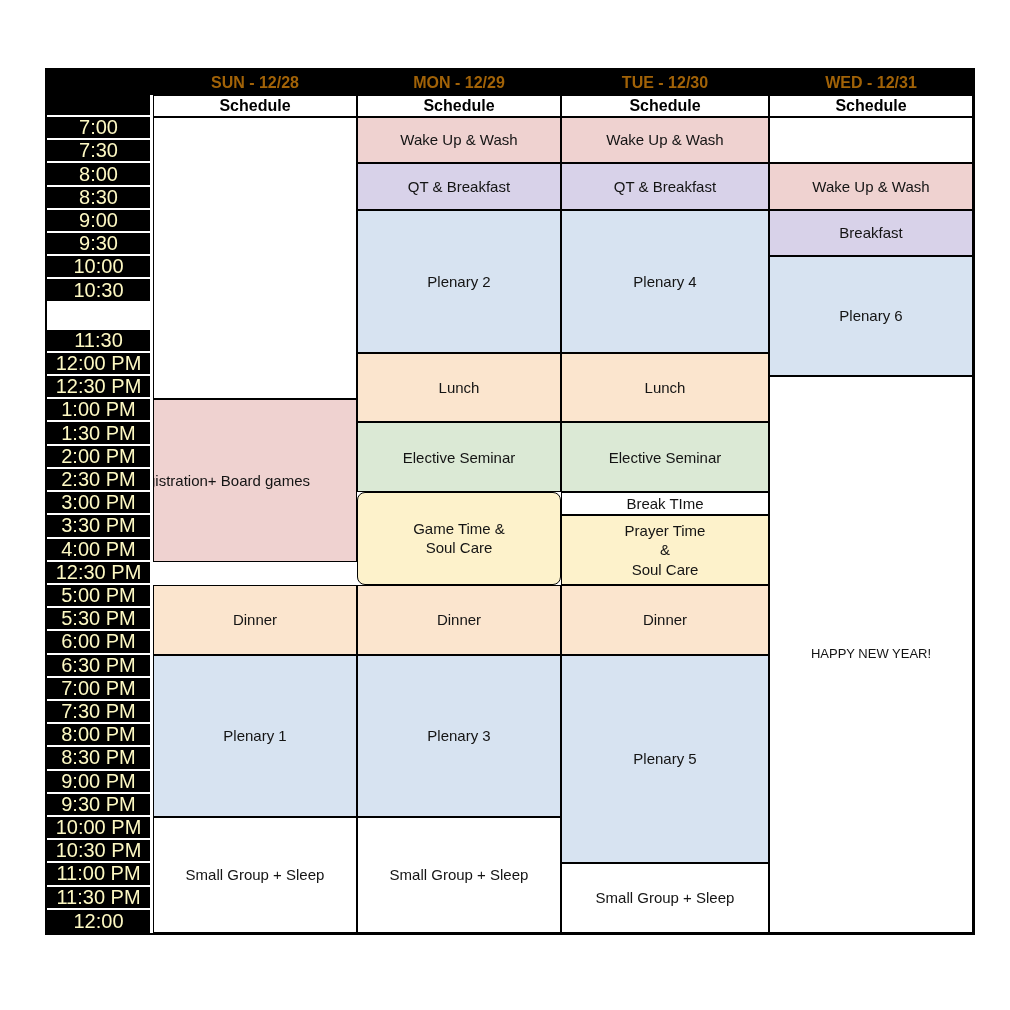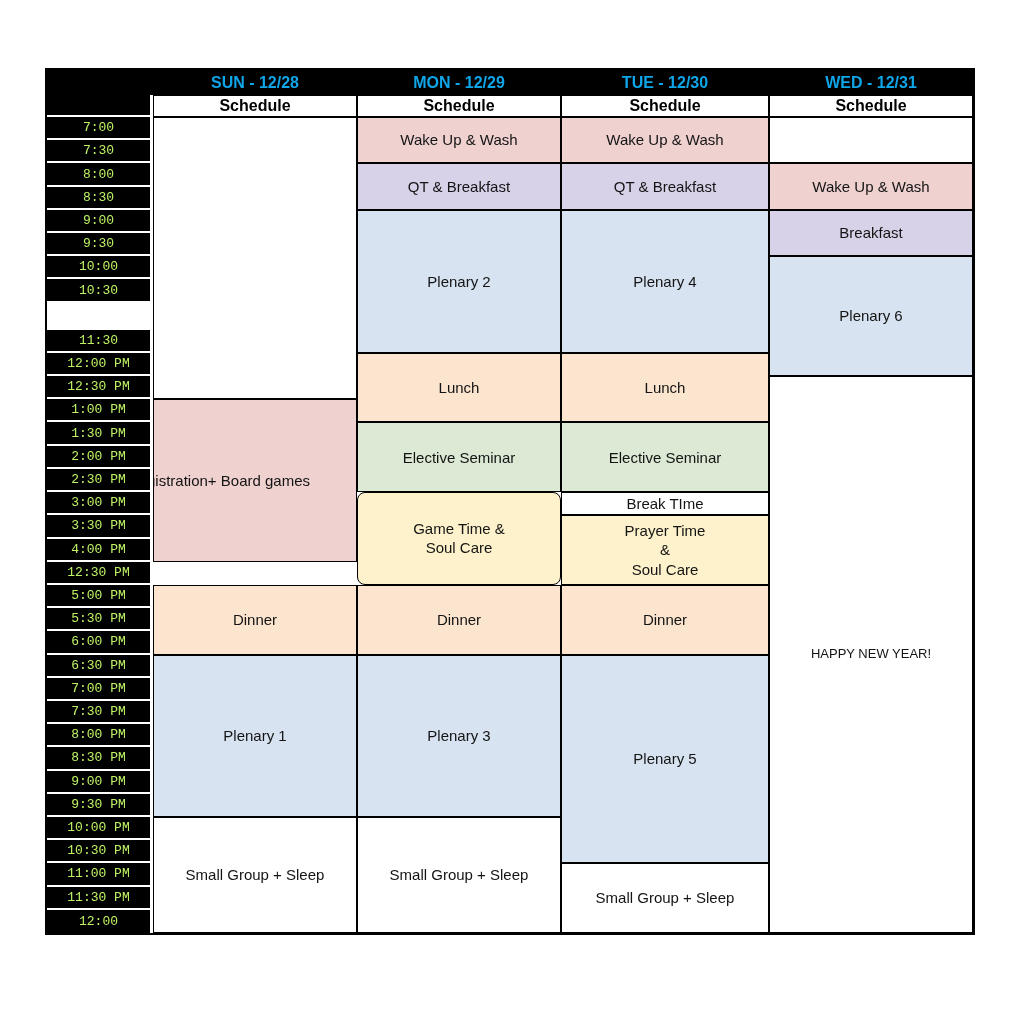--- a/index.html
+++ b/index.html
@@ -29,21 +29,21 @@
     display: flex;
     align-items: center;
     justify-content: center;
     text-align: center;
     overflow: hidden;
   }
 
   
   .day-header {
     background: #000;
-    color: #0ea5e9;
+    color: #a16207;
     font-weight: bold;
     font-size: 16px;
   }
 
   
   .sub-header {
     background: #fff;
     color: #000;
     font-weight: bold;
     font-size: 16px;
@@ -53,25 +53,24 @@
   
   .corner {
     background: #000;
     border-bottom: 2px solid #fff;
   }
   .corner.gap { border-right: 3px solid #fff; }
 
   
   .time-cell {
     background: #000;
-    color: #bef264;
-    font-size: 13px;
+    color: #fef9c3;
+    font-size: 20px;
     border-bottom: 2px solid #fff;
     border-right: 3px solid #fff;
-    font-family: Liberation Mono, monospace;
   }
   .time-cell.last { border-bottom: none; }
 
   
   .event {
     border: 1px solid #000;
     font-size: 15px;
     color: #141414;
     line-height: 1.3;
     white-space: pre-line;

